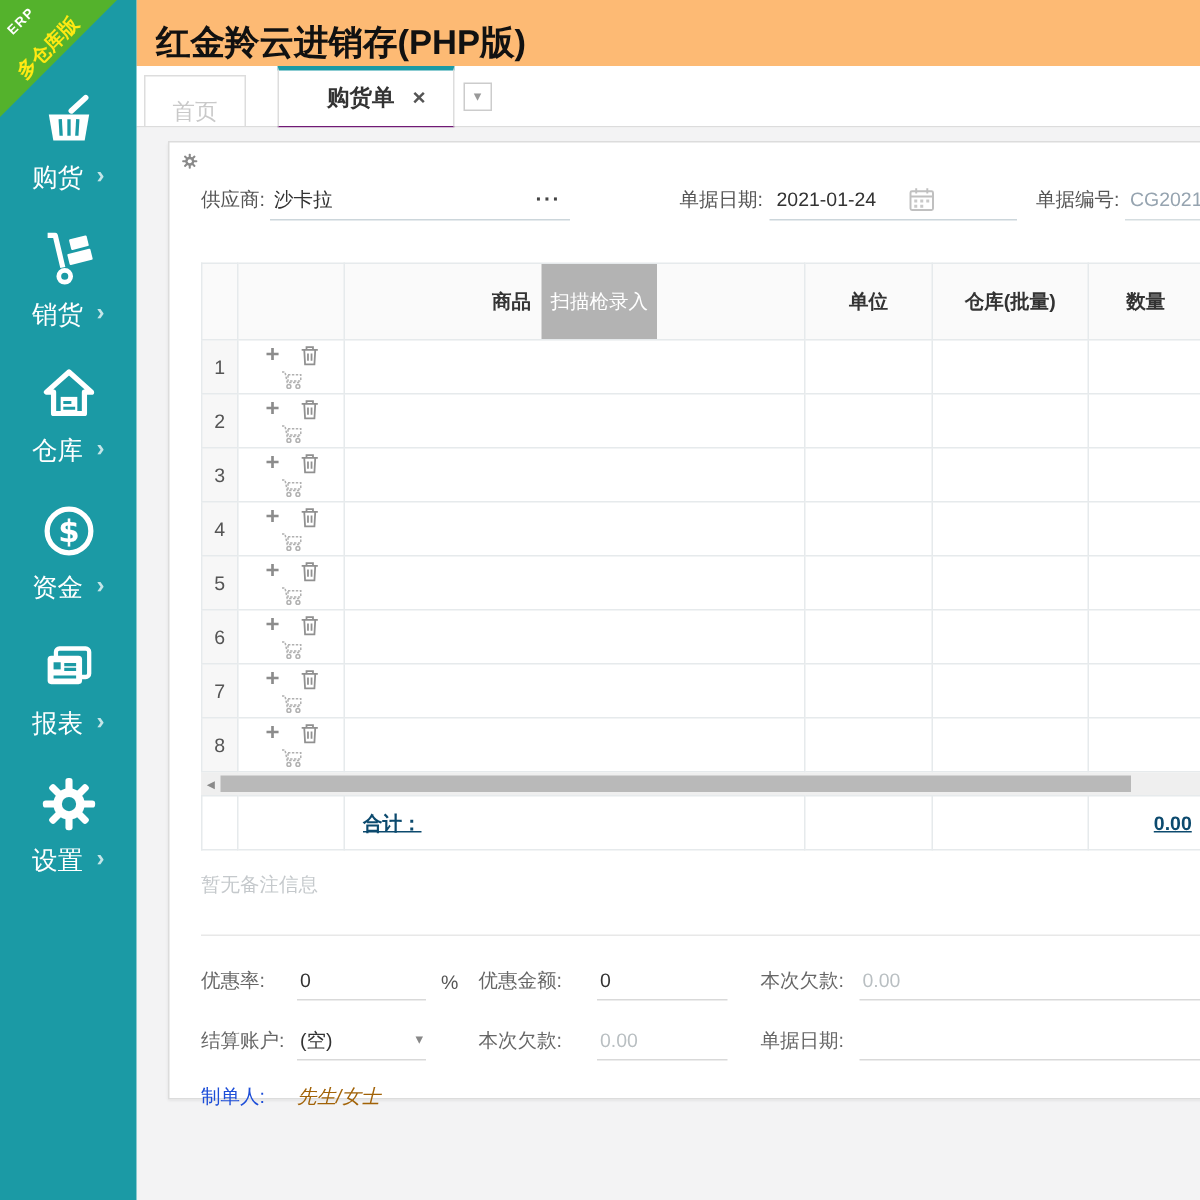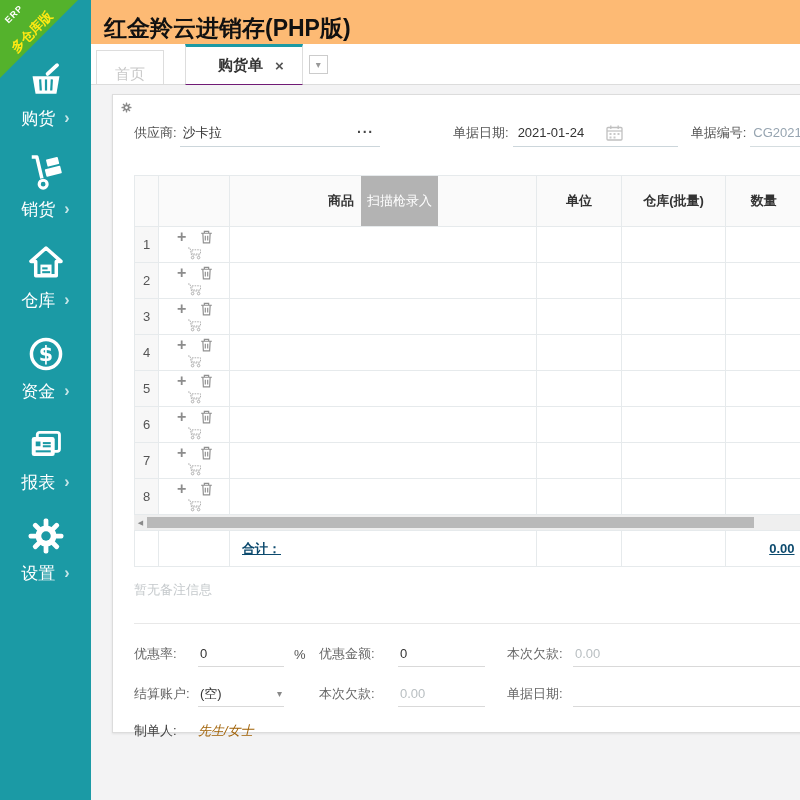--- a/index.html
+++ b/index.html
@@ -100,21 +100,21 @@
   .f-row.last { height:34px; }
   .fgroup { display:flex; align-items:center; }
   .fg1 { width:185px; } .fg2 { width:188px;gap:14px; } .fg3 { flex:1; }
   .f-label { color:#666; flex-shrink:0; }
   .fl1 { width:64px; } .fl2 { width:65px; } .fl3 { width:66px; }
   .f-field { border-bottom:1px solid #d9d9d9; height:26px; display:flex; align-items:center; padding:0 2px; }
   .ff1 { width:86px; } .ff2 { width:87px; } .ff3 { flex:1; }
   .f-unit { margin-left:10px; color:#555; }
   .ro { color:#b9bfc2; }
   .dd-arrow { margin-left:auto; color:#888; font-size:10px; cursor:pointer; }
-  .creator-label { color:#404040; width:64px; }
+  .creator-label { color:#1d4ed8; width:64px; }
   .creator-val { color:#a16207;font-style:italic; }
 </style>
 </head>
 <body>
 
 <div class="app">
 
   <aside class="sidebar">
     <div class="ribbon">
       <span class="l1">ERP</span>

